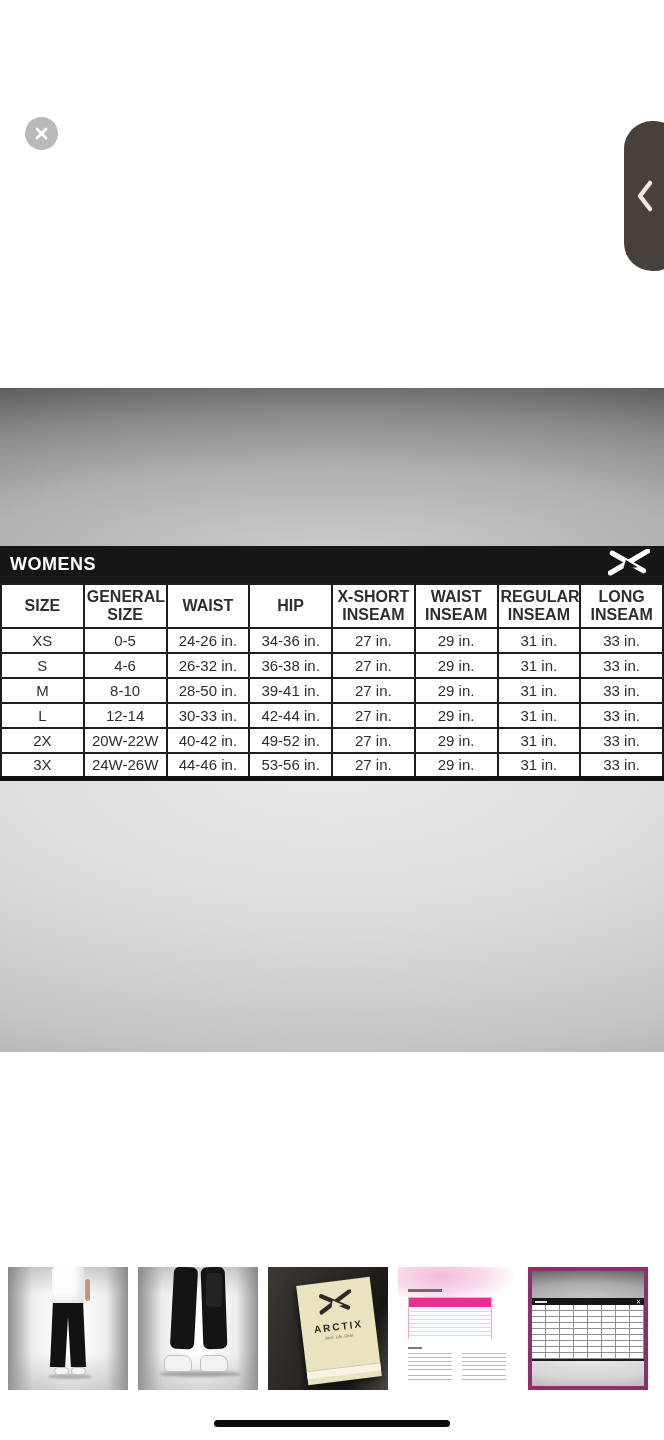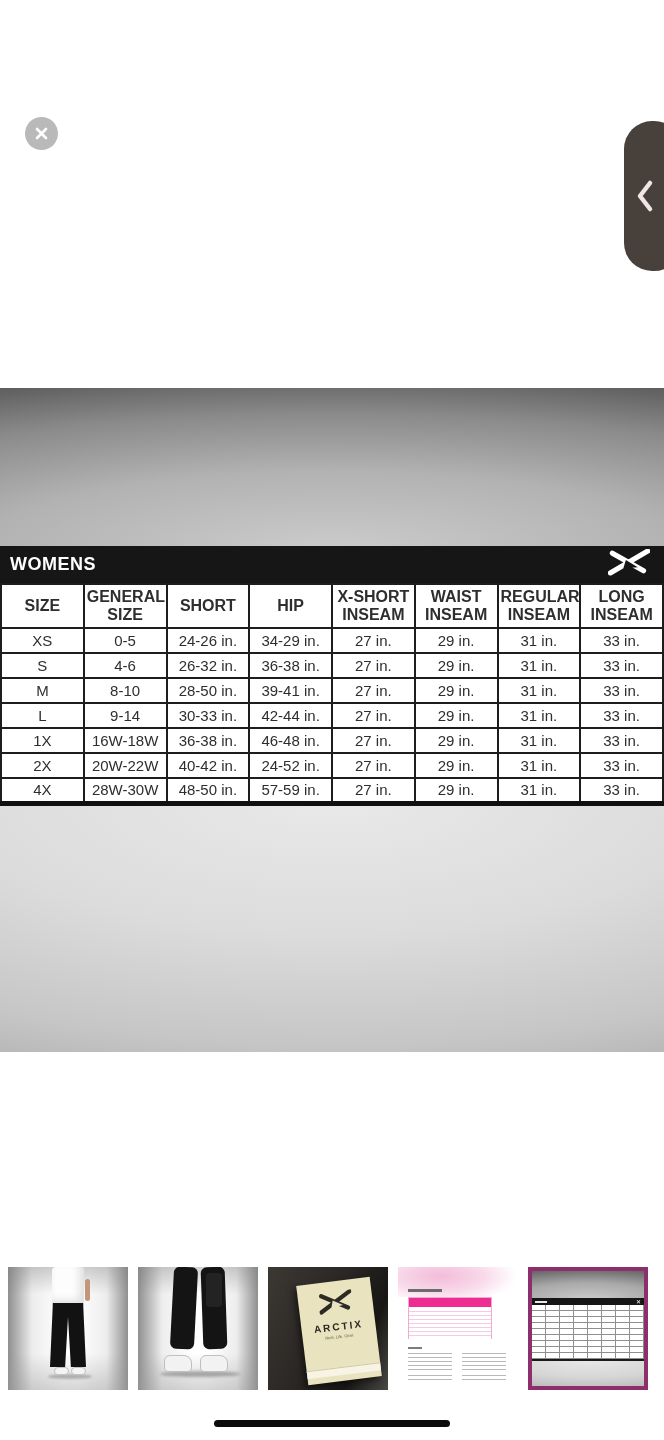--- a/index.html
+++ b/index.html
@@ -133,34 +133,34 @@
           <path d="M17 10.5 L28.5 17.5 L14.5 18.8 Z" fill="#161616"></path>
         </svg>
       </span>
     </div>
 
     <table class="size-table">
       <thead>
         <tr id="size-head">
             <th>SIZE</th>
             <th>GENERAL SIZE</th>
-            <th>SHORT</th>
+            <th>WAIST</th>
             <th>HIP</th>
             <th>X-SHORT INSEAM</th>
             <th>WAIST INSEAM</th>
             <th>REGULAR INSEAM</th>
             <th>LONG INSEAM</th>
           </tr>
       </thead>
       <tbody id="size-body">
           <tr>
             <td>XS</td>
             <td>0-5</td>
             <td>24-26 in.</td>
-            <td>34-29 in.</td>
+            <td>34-36 in.</td>
             <td>27 in.</td>
             <td>29 in.</td>
             <td>31 in.</td>
             <td>33 in.</td>
           </tr>
           <tr>
             <td>S</td>
             <td>4-6</td>
             <td>26-32 in.</td>
             <td>36-38 in.</td>
@@ -174,53 +174,43 @@
             <td>8-10</td>
             <td>28-50 in.</td>
             <td>39-41 in.</td>
             <td>27 in.</td>
             <td>29 in.</td>
             <td>31 in.</td>
             <td>33 in.</td>
           </tr>
           <tr>
             <td>L</td>
-            <td>9-14</td>
+            <td>12-14</td>
             <td>30-33 in.</td>
             <td>42-44 in.</td>
-            <td>27 in.</td>
-            <td>29 in.</td>
-            <td>31 in.</td>
-            <td>33 in.</td>
-          </tr>
-          <tr>
-            <td>1X</td>
-            <td>16W-18W</td>
-            <td>36-38 in.</td>
-            <td>46-48 in.</td>
             <td>27 in.</td>
             <td>29 in.</td>
             <td>31 in.</td>
             <td>33 in.</td>
           </tr>
           <tr>
             <td>2X</td>
             <td>20W-22W</td>
             <td>40-42 in.</td>
-            <td>24-52 in.</td>
-            <td>27 in.</td>
-            <td>29 in.</td>
-            <td>31 in.</td>
-            <td>33 in.</td>
-          </tr>
-          <tr>
-            <td>4X</td>
-            <td>28W-30W</td>
-            <td>48-50 in.</td>
-            <td>57-59 in.</td>
+            <td>49-52 in.</td>
+            <td>27 in.</td>
+            <td>29 in.</td>
+            <td>31 in.</td>
+            <td>33 in.</td>
+          </tr>
+          <tr>
+            <td>3X</td>
+            <td>24W-26W</td>
+            <td>44-46 in.</td>
+            <td>53-56 in.</td>
             <td>27 in.</td>
             <td>29 in.</td>
             <td>31 in.</td>
             <td>33 in.</td>
           </tr>
         </tbody>
     </table>
 
     <div class="zone-bottom"></div>
   </div>

